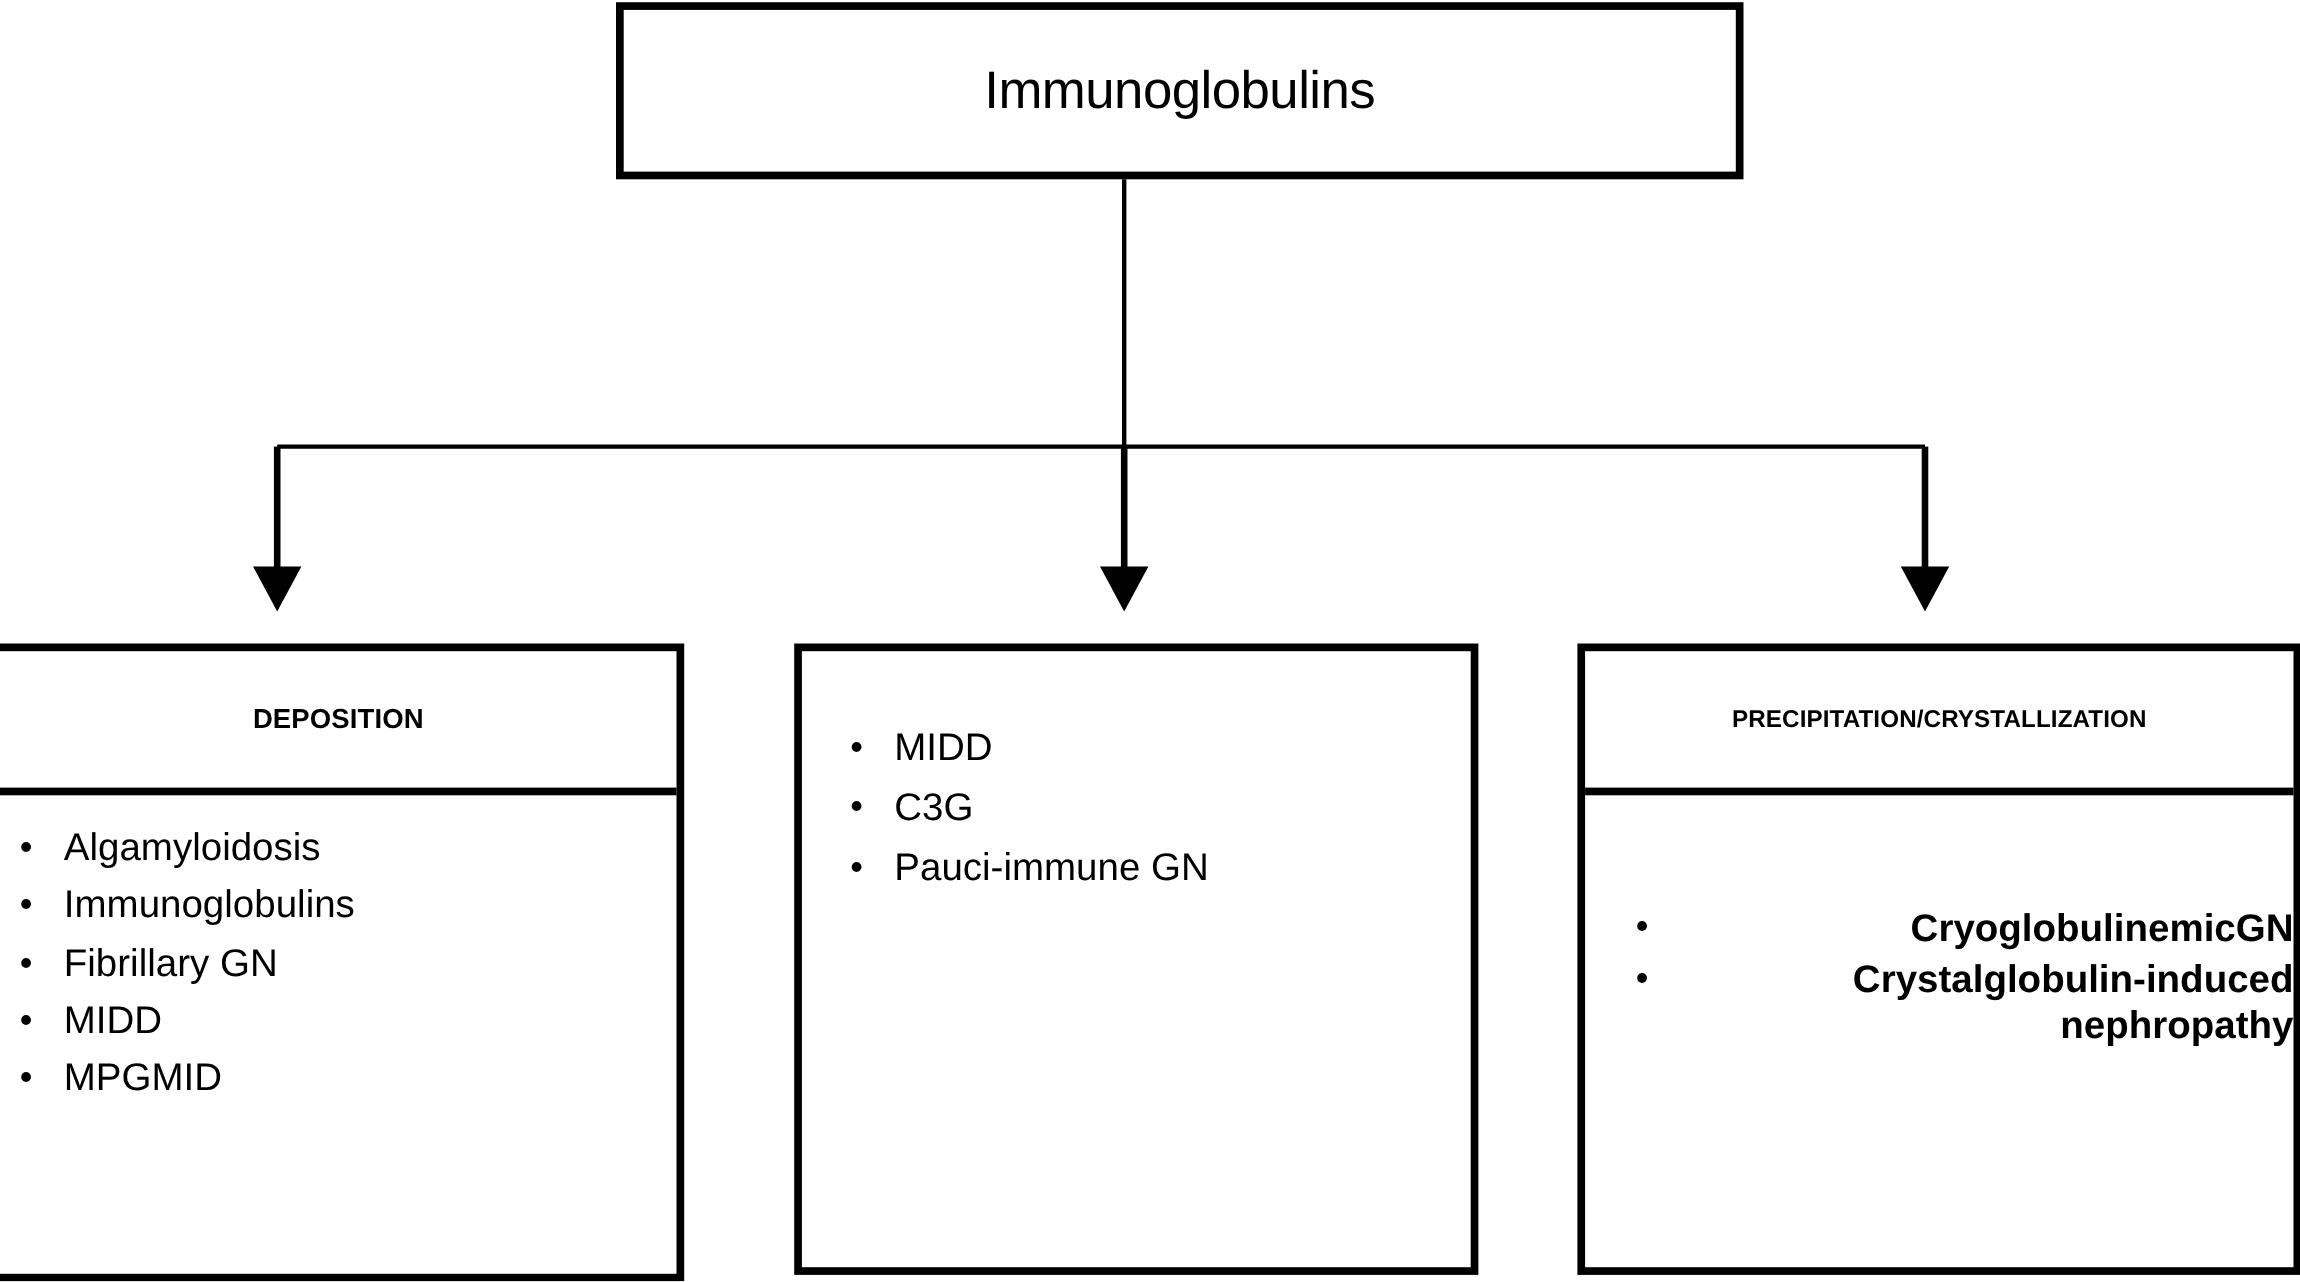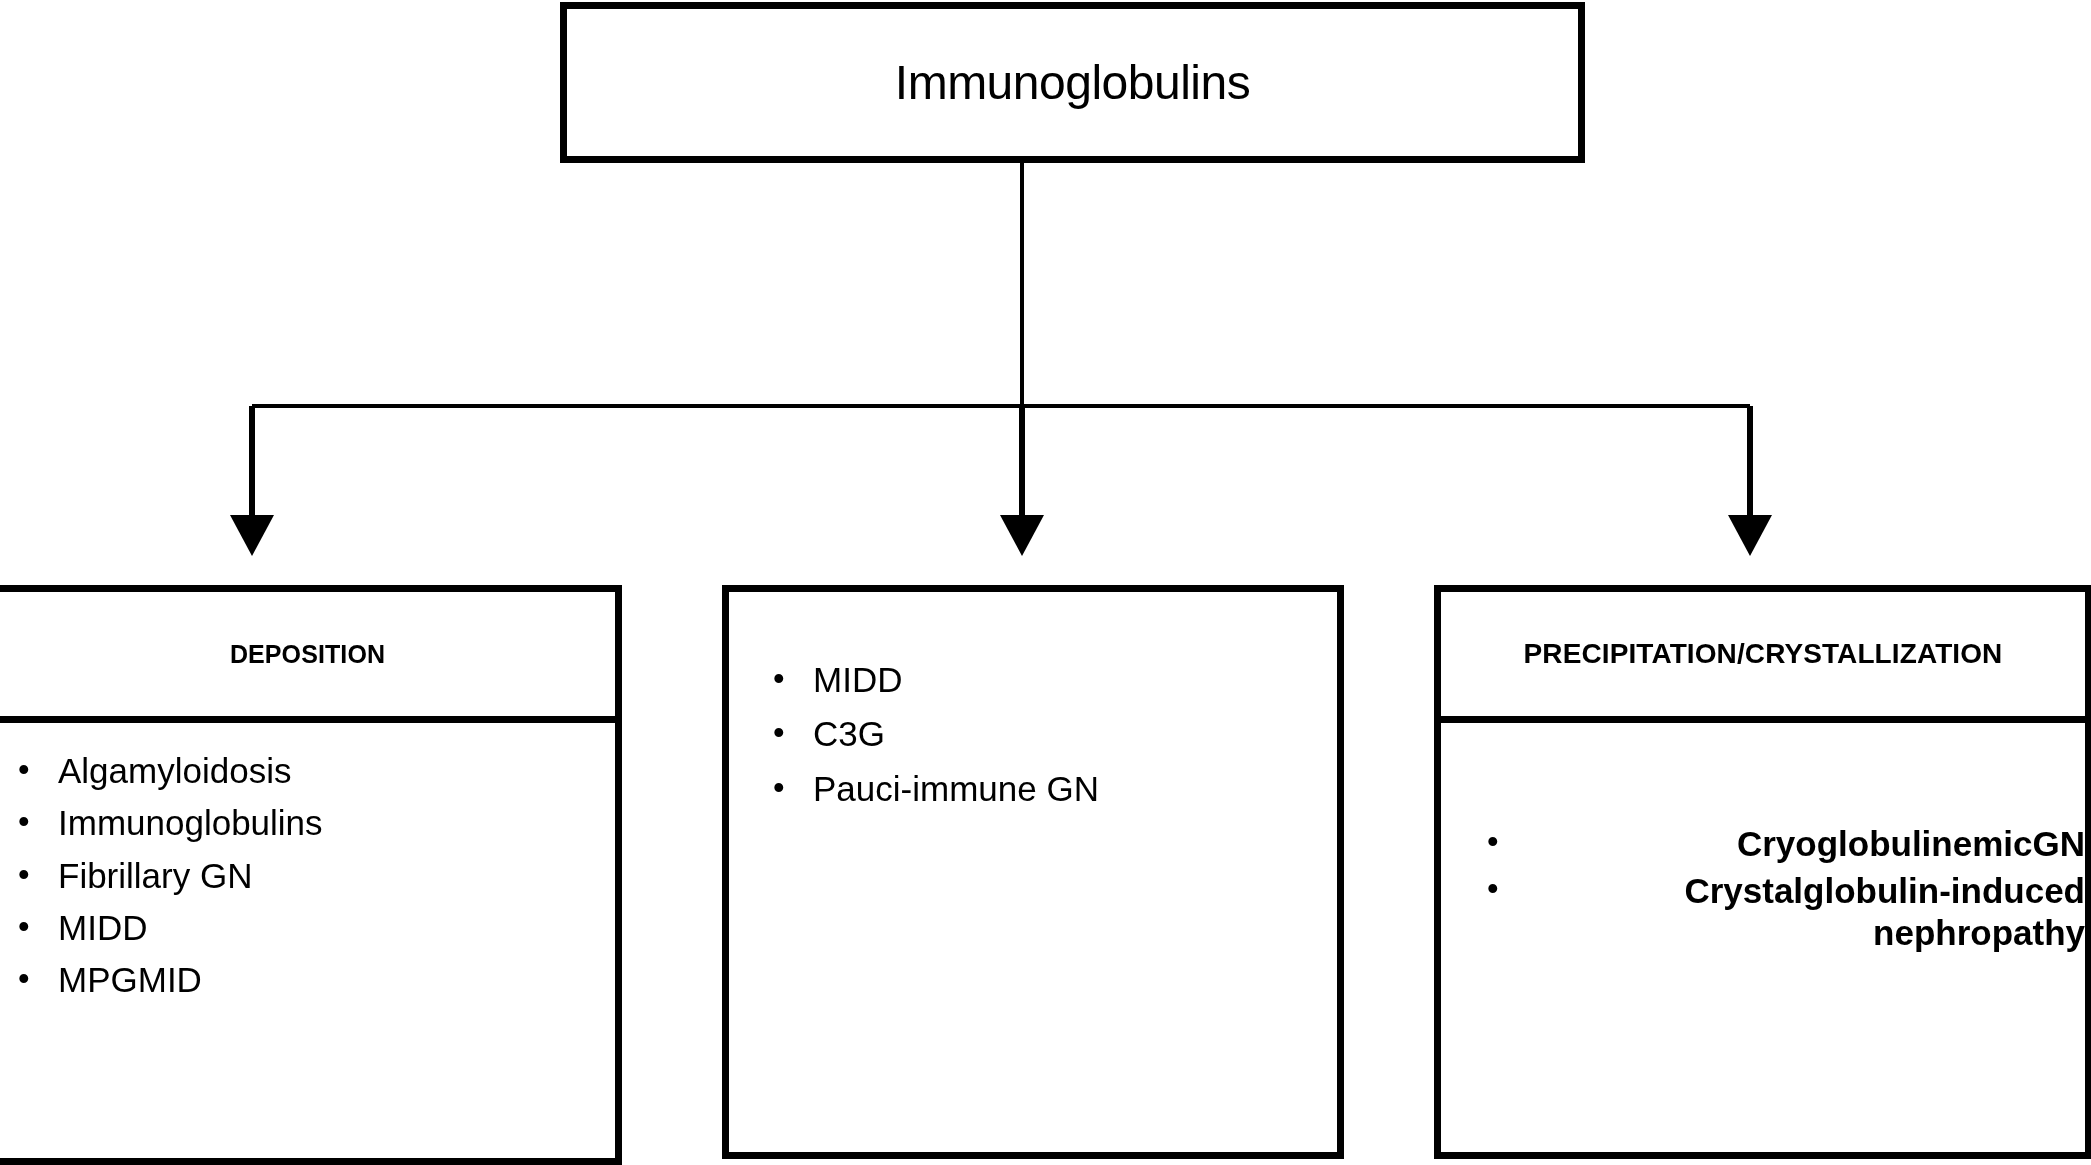--- a/index.html
+++ b/index.html
@@ -77,21 +77,21 @@
   }
   .cat-header-line {
     font-size: 25px;
     font-weight: bold;
     line-height: 1.45;
     text-align: center;
     letter-spacing: 0.1px;
     white-space: nowrap;
   }
   .cat-header.single .cat-header-line { line-height: 1; }
-  .cat-box.right .cat-header-line { font-size: 28px; }
+  .cat-box.right .cat-header-line { font-size: 22px; }
 
   .cat-body {
     flex: 1 1 auto;
     padding: 0;
     position: relative;
   }
   .bullet-list {
     list-style: none;
     margin: 0;
     padding: 0;

